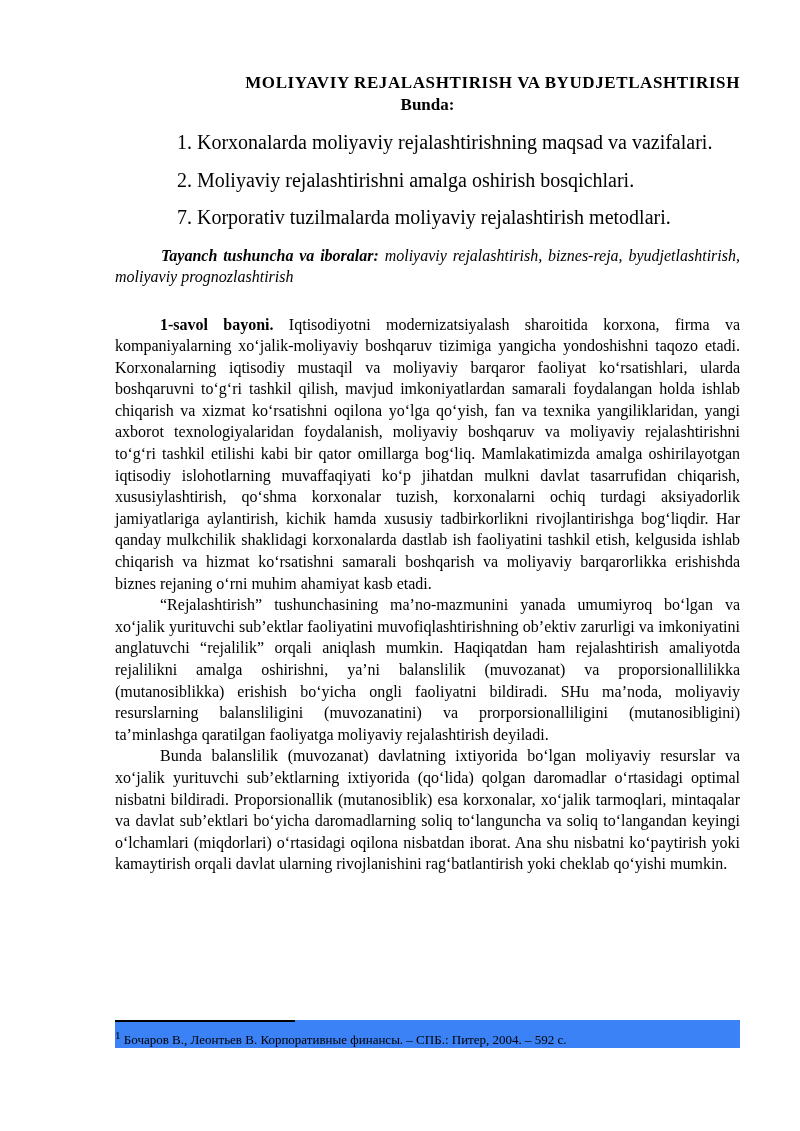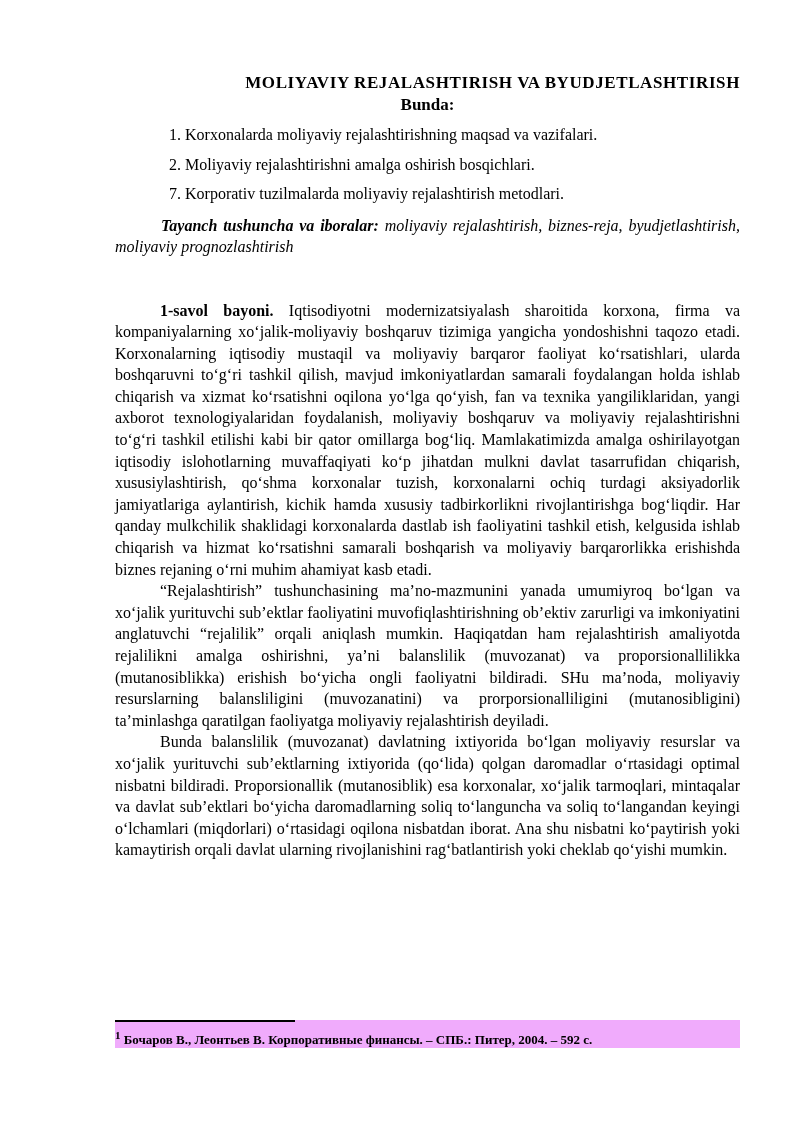--- a/index.html
+++ b/index.html
@@ -29,55 +29,54 @@
   }
   .plan-heading {
     font-weight: bold;
     font-size: 17px;
     line-height: 22px;
     text-align: center;
     margin: 0;
   }
   .plan { margin-top: 5px; }
   .plan-item {
-    margin: 8px;
-    font-size: 16px;
+    margin: 16px;
+    font-size: 20px;
     line-height: 21.5px;
     text-align: justify;
     text-indent: 46px;
   }
   .keywords {
     margin: 10px 0 0 0;
     font-size: 16px;
     line-height: 21.5px;
     text-align: justify;
     text-indent: 46px;
   }
   .keywords i { font-style: italic; }
-  .body-text { margin-top: 42px; }
+  .body-text { margin-top: 26px; }
   .para {
     margin: 0;
     font-size: 16px;
     line-height: 21.6px;
     text-align: justify;
     text-indent: 45px;
   }
   .para b { font-weight: bold; }
   sup {
     font-size: 11px;
     line-height: 0;
     vertical-align: super;
   }
   .footnote-area {
     position: absolute;
     left: 115px;
     top: 1020px;
     width: 625px;
-    background: #f0abfc;
-    font-weight: bold;
+    background: #3b82f6;
   }
   .footnote-rule {
     width: 180px;
     border-top: 2px solid #000000;
     margin-bottom: 9px;
   }
   .footnote {
     margin: 0;
     font-size: 13px;
     line-height: 17px;

